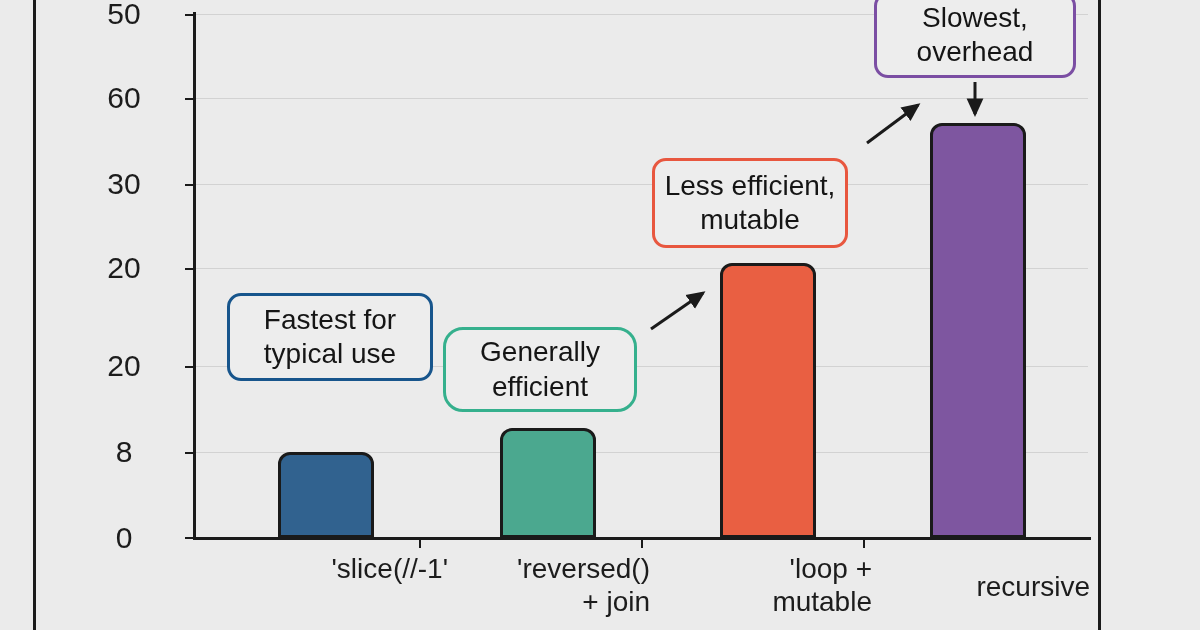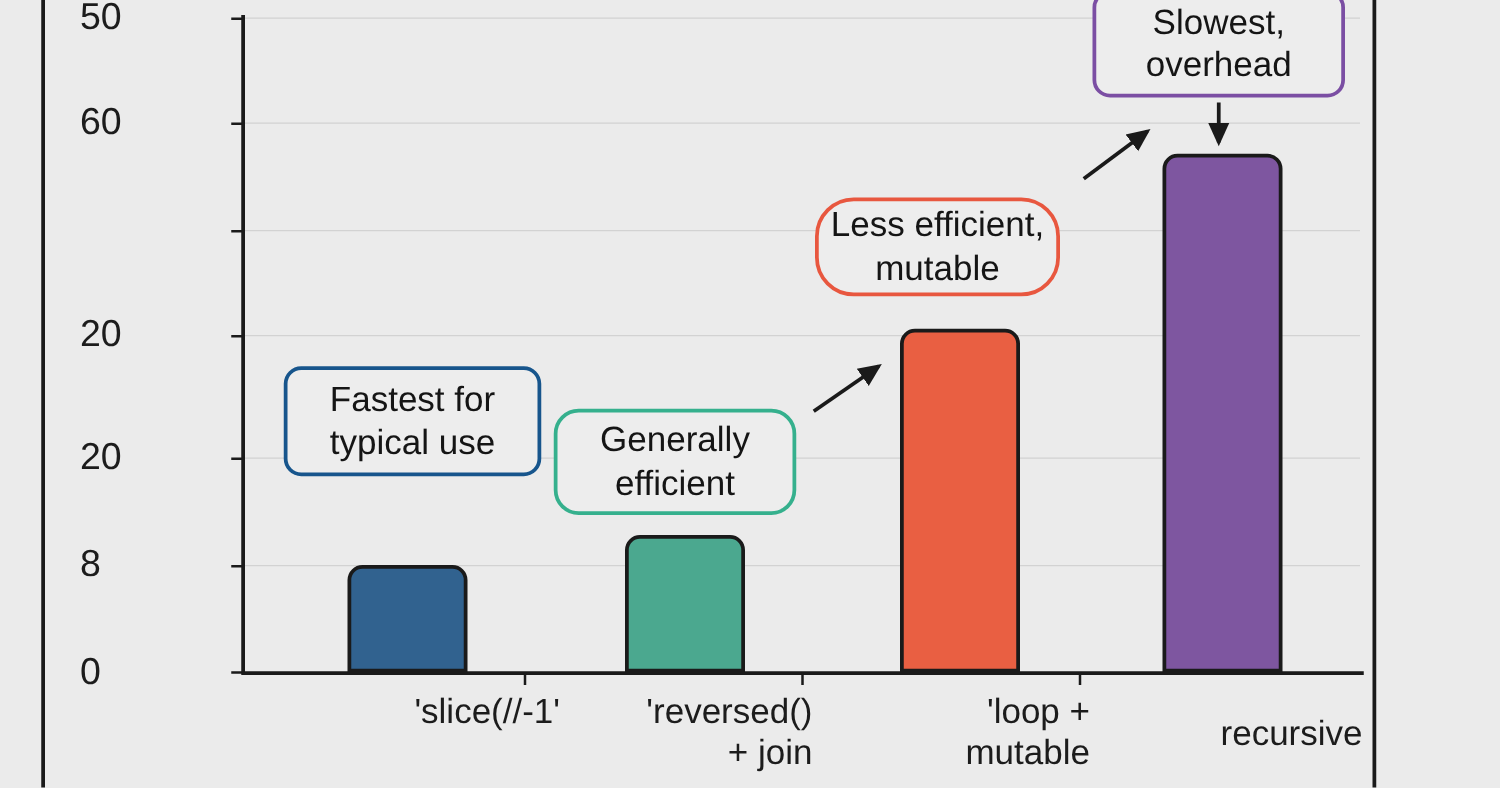--- a/index.html
+++ b/index.html
@@ -71,21 +71,21 @@
   .ytick-mark {
     position: absolute;
     left: 185px;
     width: 11px;
     height: 2px;
     background: #1a1a1a;
   }
   .ytick-label {
     position: absolute;
     right: 1016px;     
-    text-align: left;
+    text-align: center;
     width: 120px;
     font-size: 30px;
     color: #1c1c1c;
     line-height: 1;
   }
 
   .xtick-mark {
     position: absolute;
     top: 538px;
     width: 2px;
@@ -139,20 +139,21 @@
 </head>
 <body>
 
 <div id="figure">
 
   <div class="frame-line left"></div>
   <div class="frame-line right"></div>
 
   <div class="ytick-label" style="top: -1px;">50</div>
   <div class="ytick-label" style="top: 83px;">60</div>
+  <div class="ytick-label" style="top: 169px;">30</div>
   <div class="ytick-label" style="top: 253px;">20</div>
   <div class="ytick-label" style="top: 351px;">20</div>
   <div class="ytick-label" style="top: 437px;">8</div>
   <div class="ytick-label" style="top: 523px;">0</div>
 
   <div class="ytick-mark" style="top: 14px;"></div>
   <div class="ytick-mark" style="top: 98px;"></div>
   <div class="ytick-mark" style="top: 184px;"></div>
   <div class="ytick-mark" style="top: 268px;"></div>
   <div class="ytick-mark" style="top: 366px;"></div>
@@ -187,21 +188,21 @@
   <div class="xcat" style="left: 642px; width: 230px;">'loop +
 mutable</div>
   <div class="xcat" style="left: 860px; width: 230px; margin-top: 18px;">recursive</div>
 
   <div class="callout" style="left: 227px; top: 293px; width: 206px; height: 88px; border-color: #17558c;">Fastest for
 typical use</div>
 
   <div class="callout" style="left: 443px; top: 327px; width: 194px; height: 85px; border-color: #35b08d; border-radius: 20px;">Generally
 efficient</div>
 
-  <div class="callout" style="left: 652px; top: 158px; width: 196px; height: 79px; border-color: #e8573f; border-radius: 31px;">Less efficient,
+  <div class="callout" style="left: 652px; top: 158px; width: 196px; height: 90px; border-color: #e8573f;">Less efficient,
 mutable</div>
 
   <div class="callout" style="left: 874px; top: -8px; width: 202px; height: 86px; border-color: #7b4ea3;">Slowest,
 overhead</div>
 
   <svg class="annot-arrow" style="left: 645px; top: 285px;" width="70" height="50" viewBox="0 0 70 50">
     <defs>
       <marker id="ah1" markerWidth="7" markerHeight="7" refX="5.2" refY="3.2" orient="auto" markerUnits="strokeWidth">
         <path d="M0,0.4 L6.2,3.2 L0,6 z" fill="#1a1a1a"></path>
       </marker>

